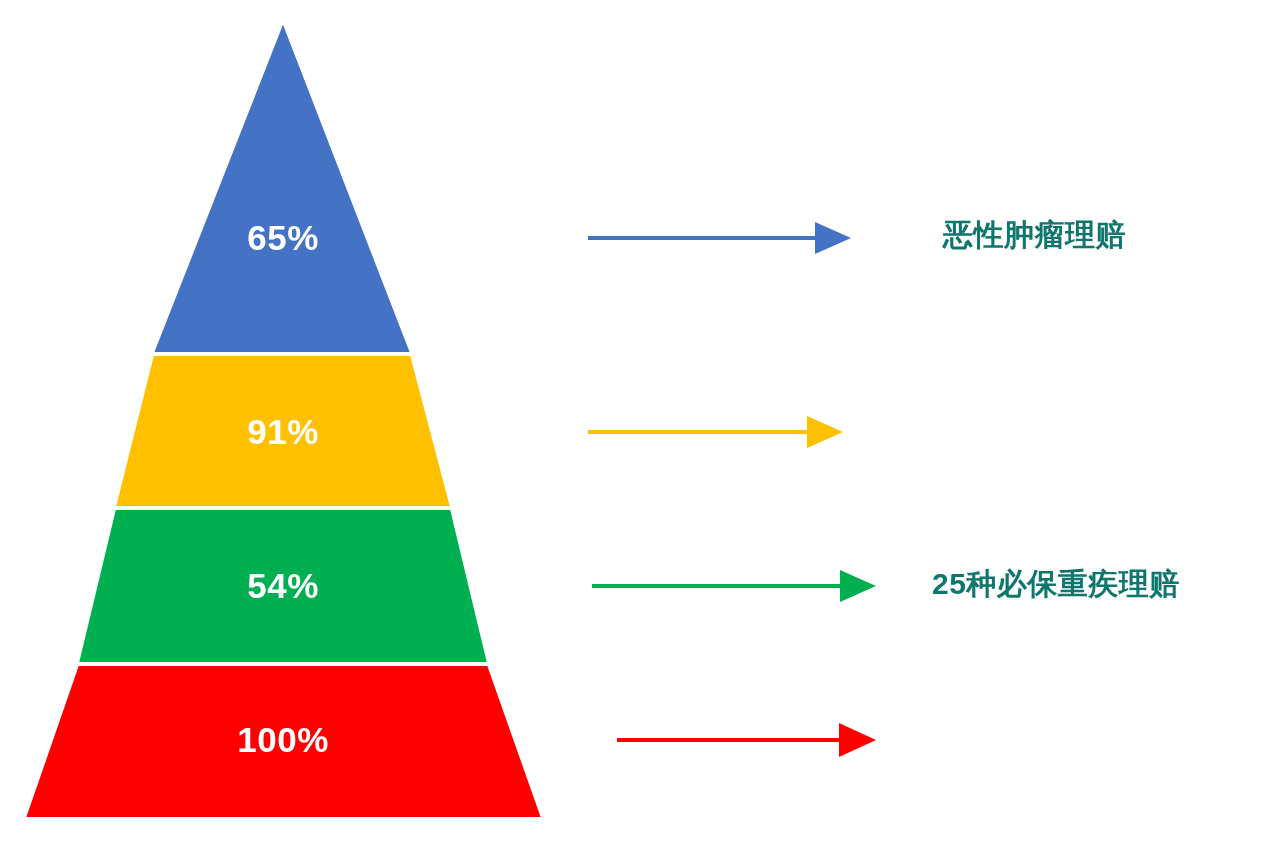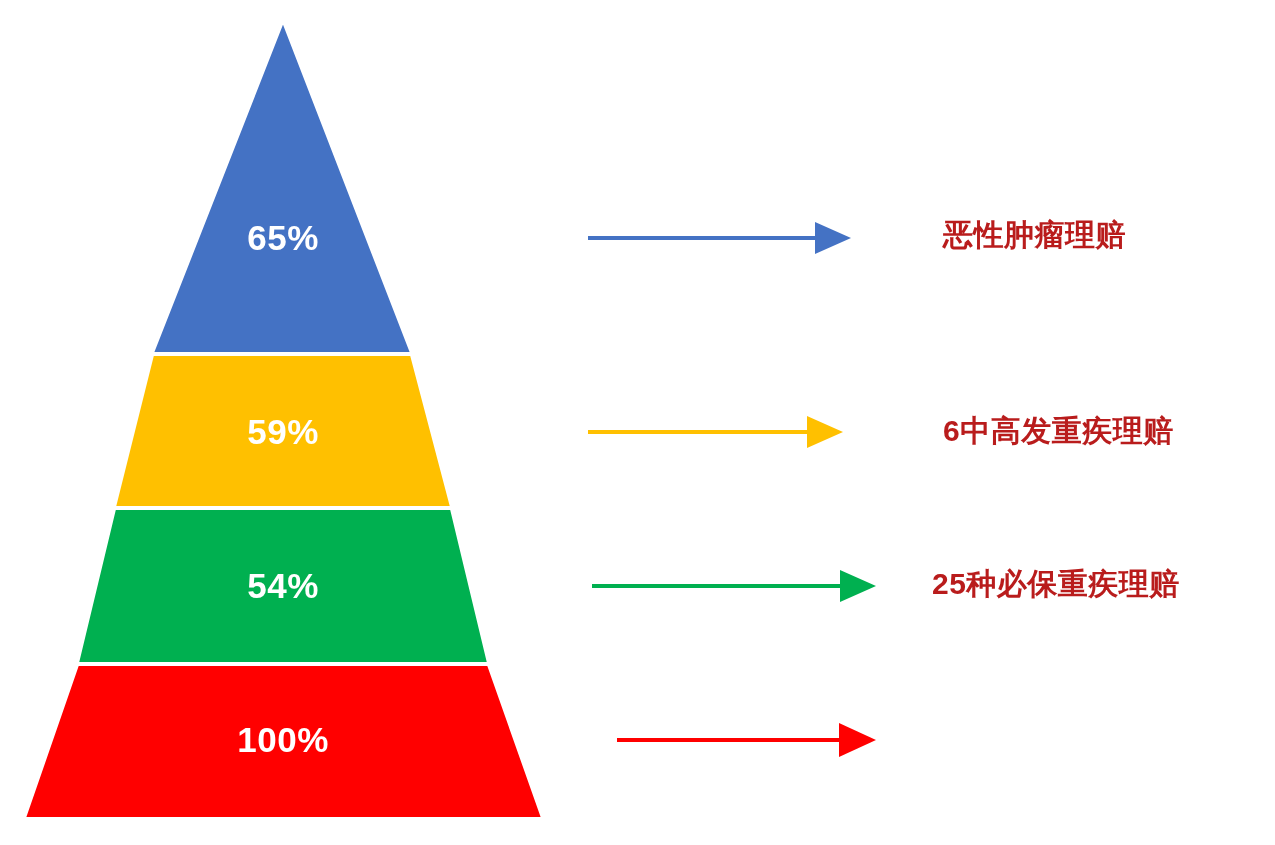--- a/index.html
+++ b/index.html
@@ -32,21 +32,21 @@
     font-size: 35px;
     font-weight: bold;
     letter-spacing: 0.5px;
     white-space: nowrap;
     transform: translate(-50%, -50%);
     text-align: left;
     pointer-events: none;
   }
   .callout-label {
     position: absolute;
-    color: #b91c1c;
+    color: #0f766e;
     font-family: "Liberation Sans", sans-serif;
     font-size: 30px;
     font-weight: bold;
     white-space: nowrap;
     transform: translateY(-50%);
     letter-spacing: 0.5px;
   }
 </style>
 </head>
 <body>
@@ -77,21 +77,20 @@
       <polygon points="840,570 876,586 840,602" fill="#00B050"></polygon>
     </g>
 
     <g>
       <line x1="617" y1="740" x2="844" y2="740" stroke="#FF0000" stroke-width="4"></line>
       <polygon points="839,723 876,740 839,757" fill="#FF0000"></polygon>
     </g>
   </svg>
 
   <div class="tier-value" style="left:283px; top:238px;">65%</div>
-  <div class="tier-value" style="left:283px; top:432px;">59%</div>
+  <div class="tier-value" style="left:283px; top:432px;">91%</div>
   <div class="tier-value" style="left:283px; top:586px;">54%</div>
   <div class="tier-value" style="left:283px; top:740px;">100%</div>
 
   <div class="callout-label" style="left:943px; top:235px;">恶性肿瘤理赔</div>
-  <div class="callout-label" style="left:943px; top:431px;">6中高发重疾理赔</div>
   <div class="callout-label" style="left:932px; top:584px;">25种必保重疾理赔</div>
 
 </div>
 
 </body></html>

